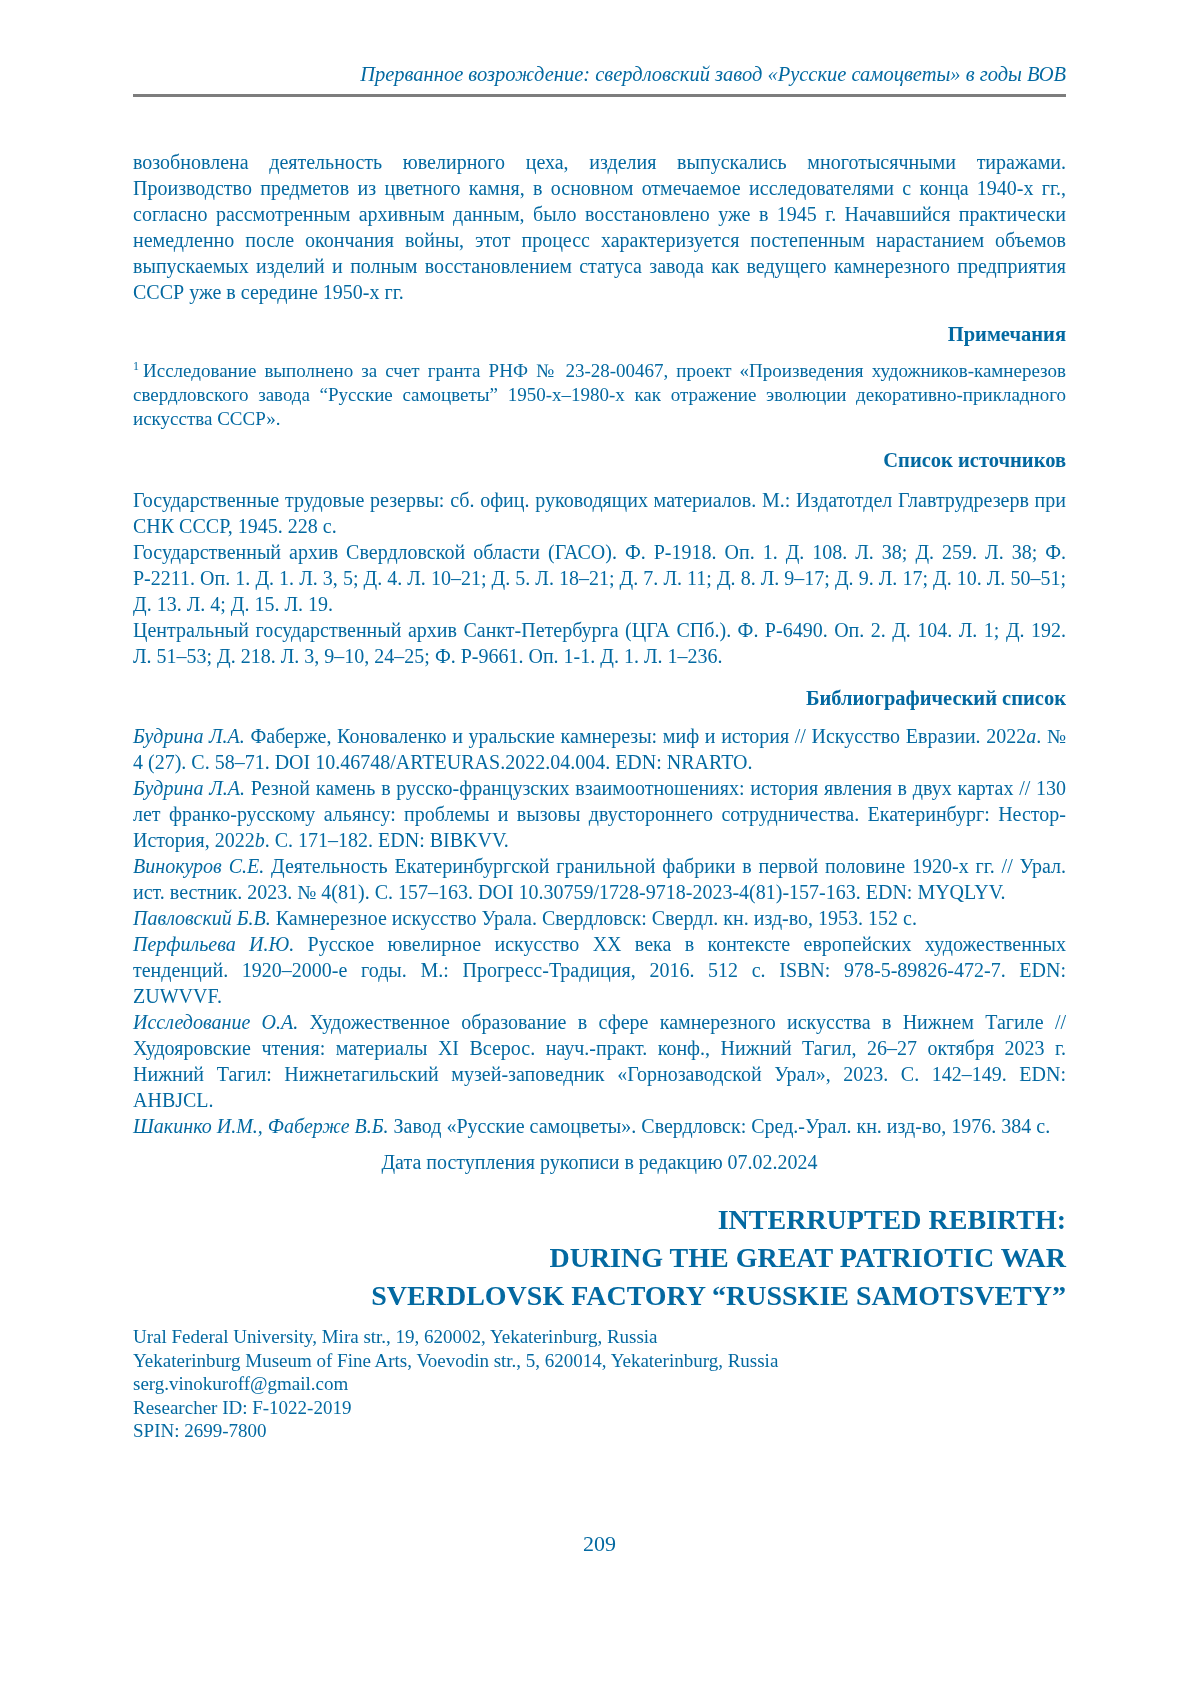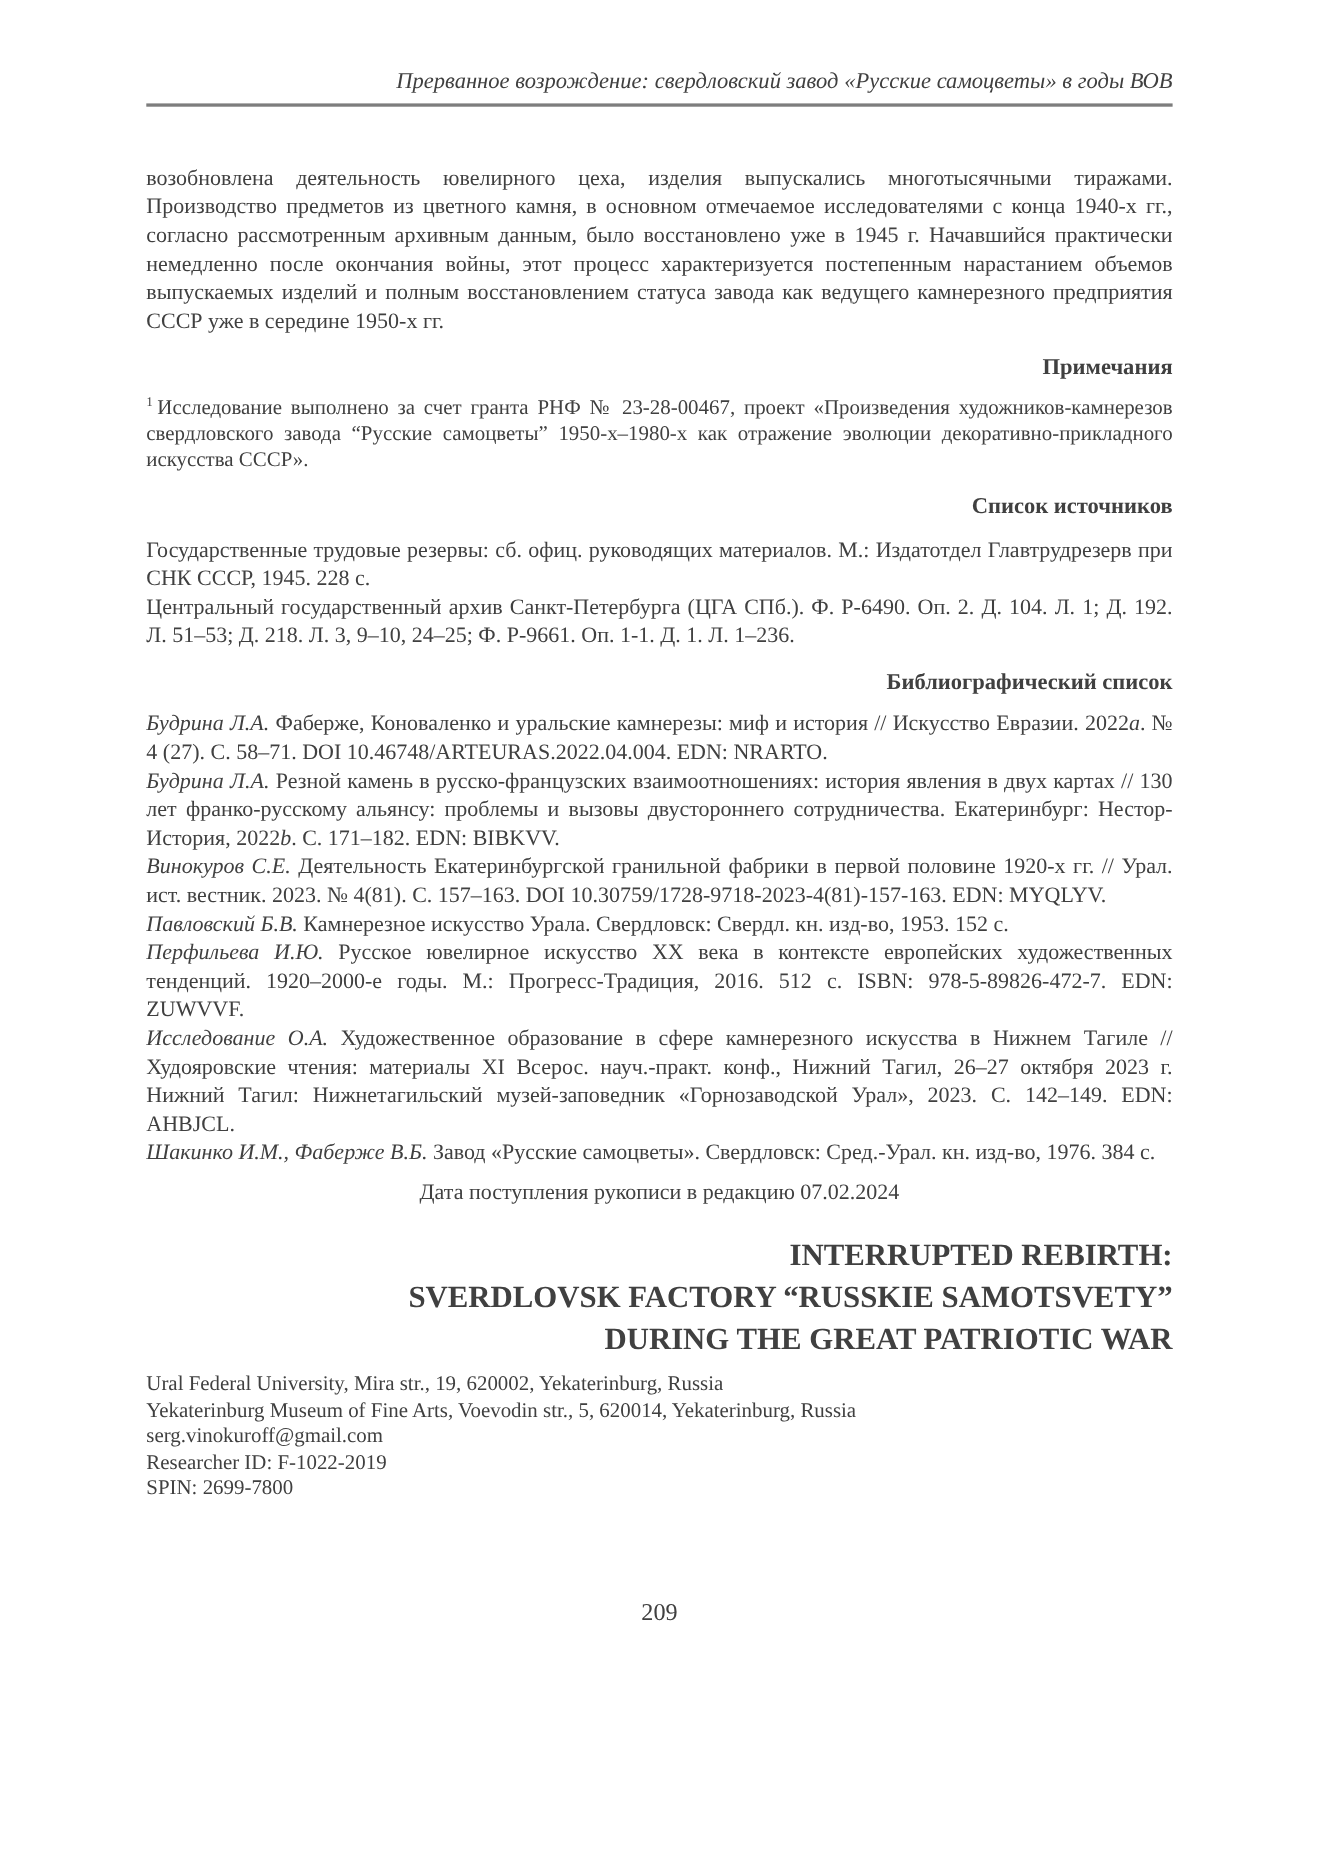--- a/index.html
+++ b/index.html
@@ -3,21 +3,21 @@
 <meta charset="utf-8">
 <style>
   * { margin: 0; padding: 0; box-sizing: border-box; }
   html, body { background: #ffffff; }
   .page {
     position: relative;
     width: 1200px;
     height: 1697px;
     margin: 0 auto;
     background: #ffffff;
-    color: #404040;
+    color: #0369a1;
     font-family: "Liberation Serif", "DejaVu Serif", serif;
     font-size: 20px;
     line-height: 26px;
     padding: 60px 134px 40px 133px;
     overflow: hidden;
   }
   .running-head {
     text-align: right;
     font-style: italic;
     font-size: 20.5px;
@@ -97,41 +97,42 @@
   <p class="body-par">возобновлена деятельность ювелирного цеха, изделия выпускались многотысячными тиражами. Производство предметов из цветного камня, в основном отмечаемое исследователями с конца 1940-х гг., согласно рассмотренным архивным данным, было восстановлено уже в 1945 г. Начавшийся практически немедленно после окончания войны, этот процесс характеризуется постепенным нарастанием объемов выпускаемых изделий и полным восстановлением статуса завода как ведущего камнерезного предприятия СССР уже в середине 1950-х гг.</p>
 
   <h3 class="section-heading">Примечания</h3>
 
   <p class="footnote"><sup>1</sup><span>Исследование выполнено за счет гранта РНФ № 23-28-00467, проект «Произведения художников-камнерезов свердловского завода “Русские самоцветы” 1950-х–1980-х как отражение эволюции декоративно-прикладного искусства СССР».</span></p>
 
   <h3 class="section-heading">Список источников</h3>
 
   <div class="src-block">
     <p class="src-item">Государственные трудовые резервы: сб. офиц. руководящих материалов. М.: Издатотдел Главтрудрезерв при СНК СССР, 1945. 228 с.</p>
+    <p class="src-item">Государственный архив Свердловской области (ГАСО). Ф. Р-1918. Оп. 1. Д. 108. Л. 38; Д. 259. Л. 38; Ф. Р-2211. Оп. 1. Д. 1. Л. 3, 5; Д. 4. Л. 10–21; Д. 5. Л. 18–21; Д. 7. Л. 11; Д. 8. Л. 9–17; Д. 9. Л. 17; Д. 10. Л. 50–51; Д. 13. Л. 4; Д. 15. Л. 19.</p>
     <p class="src-item">Центральный государственный архив Санкт-Петербурга (ЦГА СПб.). Ф. Р-6490. Оп. 2. Д. 104. Л. 1; Д. 192. Л. 51–53; Д. 218. Л. 3, 9–10, 24–25; Ф. Р-9661. Оп. 1-1. Д. 1. Л. 1–236.</p>
   </div>
 
   <h3 class="section-heading">Библиографический список</h3>
 
   <div class="bib-block">
     <p class="bib-item"><i>Будрина Л.А.</i><span> Фаберже, Коноваленко и уральские камнерезы: миф и история // Искусство Евразии. 2022</span><i>a</i><span>. № 4 (27). С. 58–71. DOI 10.46748/ARTEURAS.2022.04.004. EDN: NRARTO.</span></p>
     <p class="bib-item"><i>Будрина Л.А.</i><span> Резной камень в русско-французских взаимоотношениях: история явления в двух картах // 130 лет франко-русскому альянсу: проблемы и вызовы двустороннего сотрудничества. Екатеринбург: Нестор-История, 2022</span><i>b</i><span>. С. 171–182. EDN: BIBKVV.</span></p>
     <p class="bib-item"><i>Винокуров С.Е.</i><span> Деятельность Екатеринбургской гранильной фабрики в первой половине 1920-х гг. // Урал. ист. вестник. 2023. № 4(81). С. 157–163. DOI 10.30759/1728-9718-2023-4(81)-157-163. EDN: MYQLYV.</span></p>
     <p class="bib-item"><i>Павловский Б.В.</i><span> Камнерезное искусство Урала. Свердловск: Свердл. кн. изд-во, 1953. 152 с.</span></p>
     <p class="bib-item"><i>Перфильева И.Ю.</i><span> Русское ювелирное искусство XX века в контексте европейских художественных тенденций. 1920–2000-е годы. М.: Прогресс-Традиция, 2016. 512 с. ISBN: 978-5-89826-472-7. EDN: ZUWVVF.</span></p>
     <p class="bib-item"><i>Исследование О.А.</i><span> Художественное образование в сфере камнерезного искусства в Нижнем Тагиле // Худояровские чтения: материалы XI Всерос. науч.-практ. конф., Нижний Тагил, 26–27 октября 2023 г. Нижний Тагил: Нижнетагильский музей-заповедник «Горнозаводской Урал», 2023. С. 142–149. EDN: AHBJCL.</span></p>
     <p class="bib-item"><i>Шакинко И.М., Фаберже В.Б.</i><span> Завод «Русские самоцветы». Свердловск: Сред.-Урал. кн. изд-во, 1976. 384 с.</span></p>
   </div>
 
   <p class="submission">Дата поступления рукописи в редакцию 07.02.2024</p>
 
   <div class="title-en">
     <div>INTERRUPTED REBIRTH:</div>
+    <div>DURING THE GREAT PATRIOTIC WAR</div>
     <div>SVERDLOVSK FACTORY “RUSSKIE SAMOTSVETY”</div>
-    <div>DURING THE GREAT PATRIOTIC WAR</div>
   </div>
 
 
   <div class="affil">
     <div>Ural Federal University, Mira str., 19, 620002, Yekaterinburg, Russia</div>
     <div>Yekaterinburg Museum of Fine Arts, Voevodin str., 5, 620014, Yekaterinburg, Russia</div>
     <div>serg.vinokuroff@gmail.com</div>
     <div>Researcher ID: F-1022-2019</div>
     <div>SPIN: 2699-7800</div>
   </div>

